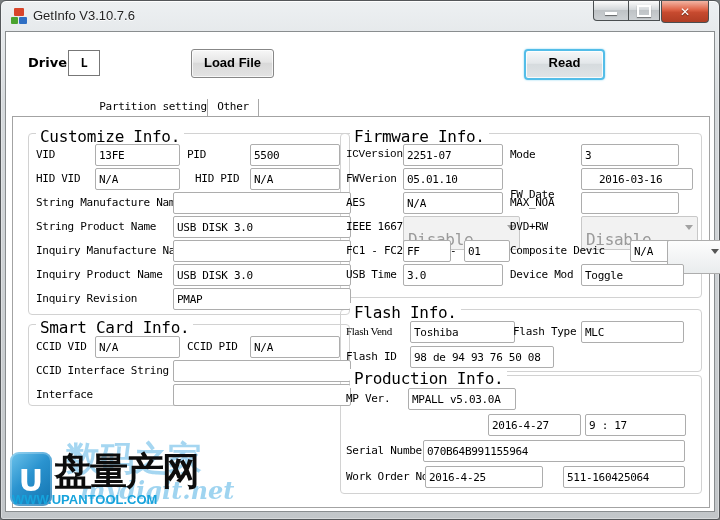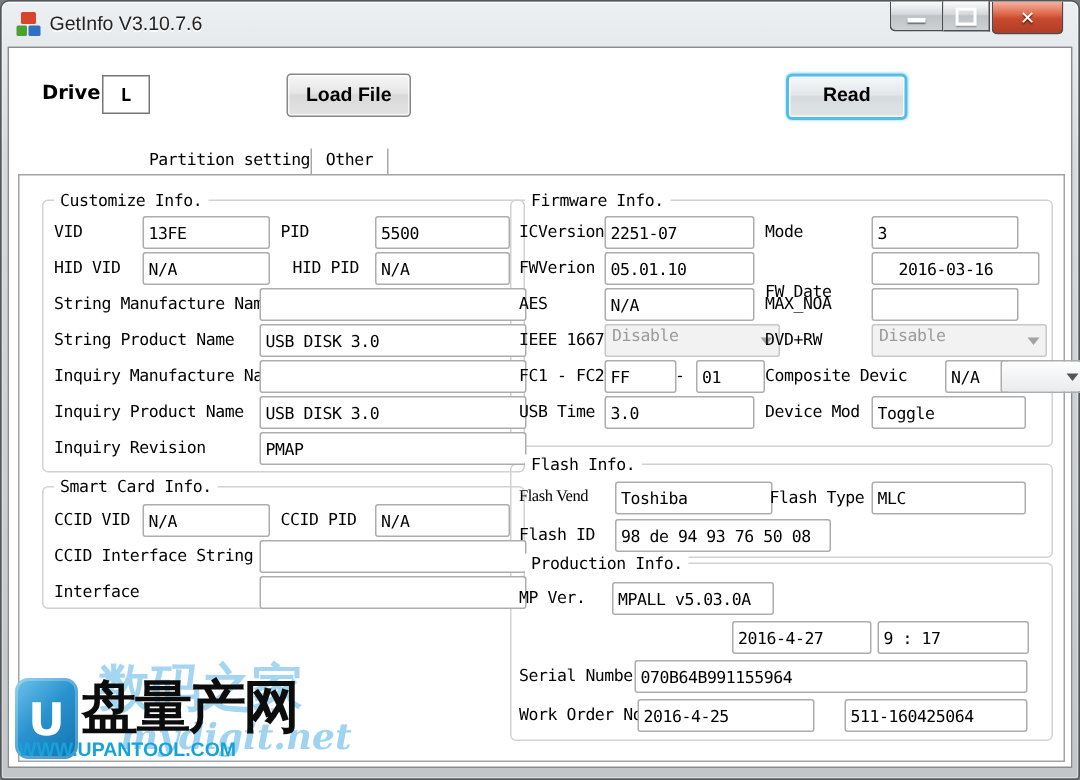--- a/index.html
+++ b/index.html
@@ -44,26 +44,26 @@
 
   .pane{position:absolute;left:12px;top:116px;width:696px;height:390px;background:#fff;border:1px solid #a3a3a3;
     box-shadow:inset 1px 1px 0 rgba(255,255,255,.9);z-index:1;}
   .tab{position:absolute;font-size:11px;letter-spacing:-0.3px;text-align:center;white-space:pre;cursor:default;z-index:3;}
   .tab.active{left:13px;top:95px;width:85px;height:22px;line-height:21px;background:#fff;
     border:1px solid #9b9b9b;border-bottom:none;border-radius:2px 2px 0 0;}
   .tab.t2{left:99px;top:99px;width:108px;height:17px;line-height:16px;border-right:1px solid #a8a8a8;}
   .tab.t3{left:208px;top:99px;width:50px;height:17px;line-height:16px;border-right:1px solid #a8a8a8;}
 
   .group{position:absolute;border:1px solid #d2d2d2;border-radius:4px;z-index:2;background:transparent;}
-  .gtitle{position:absolute;font-size:11px;letter-spacing:-0.3px;background:#fff;padding:0 4px;white-space:pre;z-index:3;color:#000;}
+  .gtitle{position:absolute;font-size:16px;letter-spacing:-0.3px;background:#fff;padding:0 4px;white-space:pre;z-index:3;color:#000;}
   .lbl{position:absolute;font-size:11px;letter-spacing:-0.3px;color:#000;white-space:pre;z-index:3;}
   .tb{position:absolute;height:20px;background:#fff;border:1px solid #adadad;border-radius:2px;
     font:11px "DejaVu Sans Mono",monospace;letter-spacing:-0.3px;padding:0 3px;color:#000;z-index:3;outline:none;}
   .combo{position:absolute;height:20px;border:1px solid #adadad;border-radius:2px;z-index:3;
-    font-size:11px;letter-spacing:-0.3px;display:flex;padding:0 16px 0 4px;
+    font-size:16px;letter-spacing:-0.3px;display:flex;align-items:center;padding:12px 16px 0 4px;
     background:linear-gradient(#fdfdfd,#e9eced);}
   .combo.disabled{background:#f2f2f2;color:#9a9a9a;border-color:#c8c8c8;}
   .carrow{position:absolute;right:4px;top:8px;width:0;height:0;border-left:4px solid transparent;
     border-right:4px solid transparent;border-top:5px solid #555;}
   .combo.disabled .carrow{border-top-color:#a2a2a2;}
 
   .wm{position:absolute;left:0;top:430px;width:260px;height:90px;z-index:4;pointer-events:none;}
   .wm-bg1{position:absolute;left:66px;top:6px;font:bold 34px "DejaVu Sans",sans-serif;color:#8fcdee;opacity:.8;white-space:pre;}
   .wm-bg2{position:absolute;left:80px;top:46px;font:italic bold 24px "DejaVu Serif",serif;color:#8fcdee;opacity:.85;white-space:pre;}
   .wm-logo{position:absolute;left:10px;top:22px;width:42px;height:54px;border-radius:9px;
@@ -139,21 +139,21 @@
     <input class="tb" style="left: 95px; top: 336px; width: 77px;" readonly="" value="N/A">
     <div class="lbl" style="left:187px;top:340px;">CCID PID</div>
     <input class="tb" style="left: 250px; top: 336px; width: 82px;" readonly="" value="N/A">
     <div class="lbl" style="left:36px;top:364px;">CCID Interface String</div>
     <input class="tb" style="left: 173px; top: 360px; width: 170px;" readonly="" value="">
     <div class="lbl" style="left:36px;top:388px;">Interface</div>
     <input class="tb" style="left: 173px; top: 384px; width: 170px;" readonly="" value="">
 
     <div class="group" style="left:340px;top:133px;width:360px;height:163px;"></div>
     <div class="gtitle" style="left:350px;top:127px;">Firmware Info.</div>
-    <div class="lbl" style="left:346px;top:148px;">ICVersion</div>
+    <div class="lbl" style="left:346px;top:148px;font-family:Liberation Mono, monospace;">ICVersion</div>
     <input class="tb" style="left: 403px; top: 144px; width: 92px;" readonly="" value="2251-07">
     <div class="lbl" style="left:510px;top:148px;">Mode</div>
     <input class="tb" style="left: 581px; top: 144px; width: 90px;" readonly="" value="3">
     <div class="lbl" style="left:346px;top:172px;">FWVerion</div>
     <input class="tb" style="left: 403px; top: 168px; width: 92px;" readonly="" value="05.01.10">
     <div class="lbl" style="left:510px;top:188px;">FW Date</div>
     <input class="tb" style="left: 581px; top: 168px; width: 90px; padding-left: 17px;" readonly="" value="2016-03-16">
     <div class="lbl" style="left:346px;top:196px;">AES</div>
     <input class="tb" style="left: 403px; top: 192px; width: 92px;" readonly="" value="N/A">
     <div class="lbl" style="left:510px;top:196px;">MAX_NOA</div>

